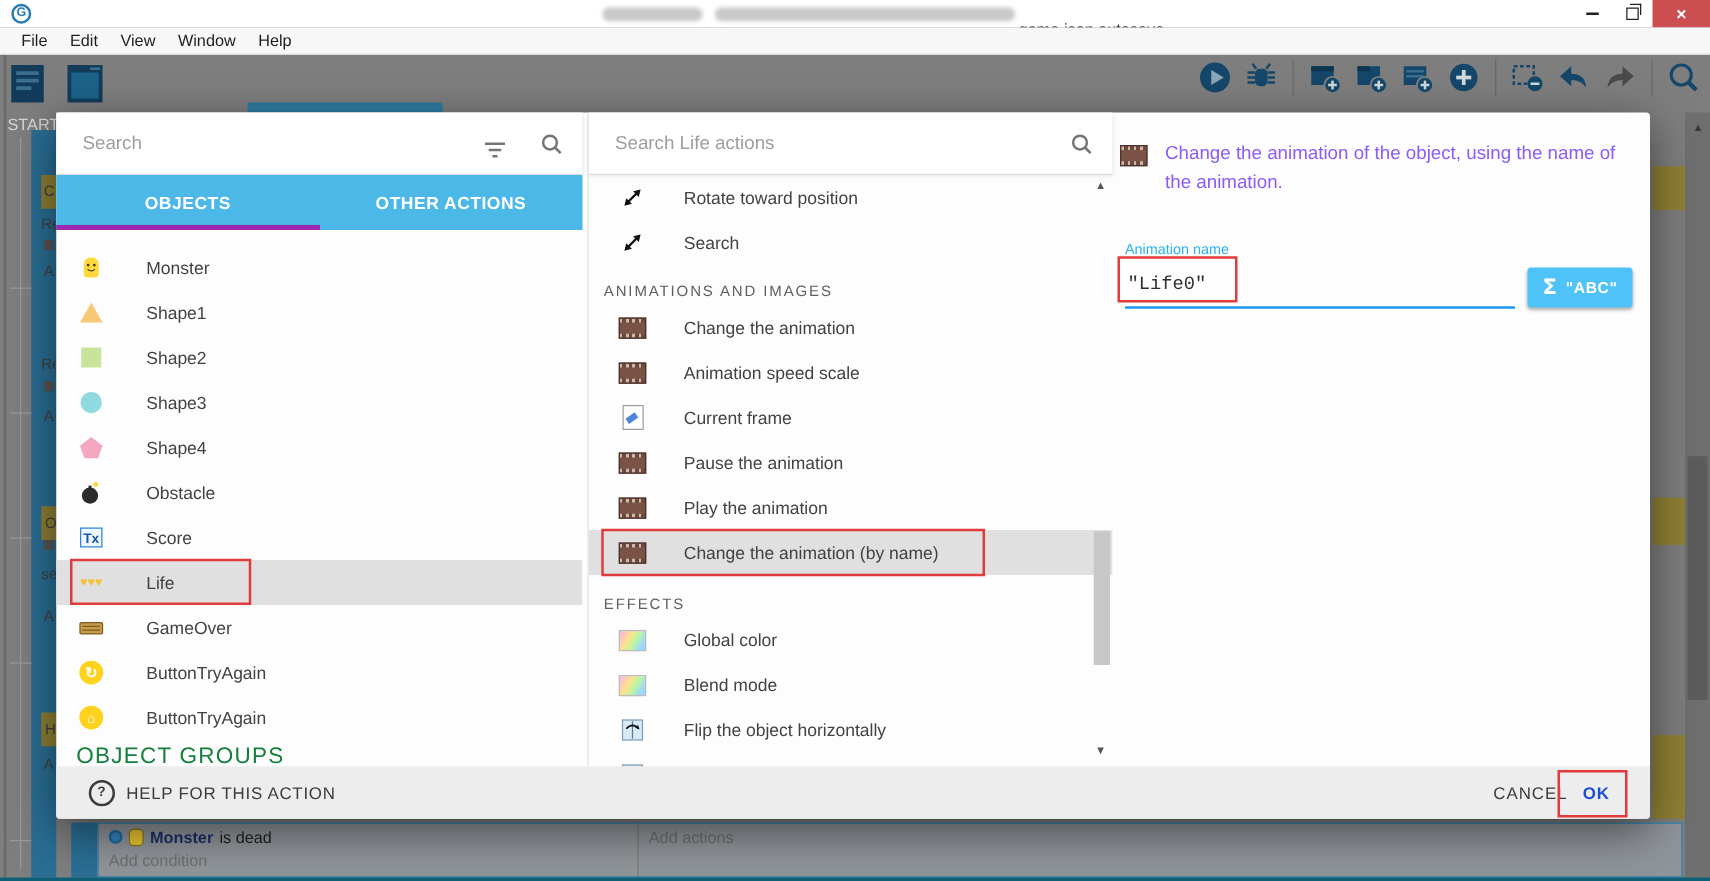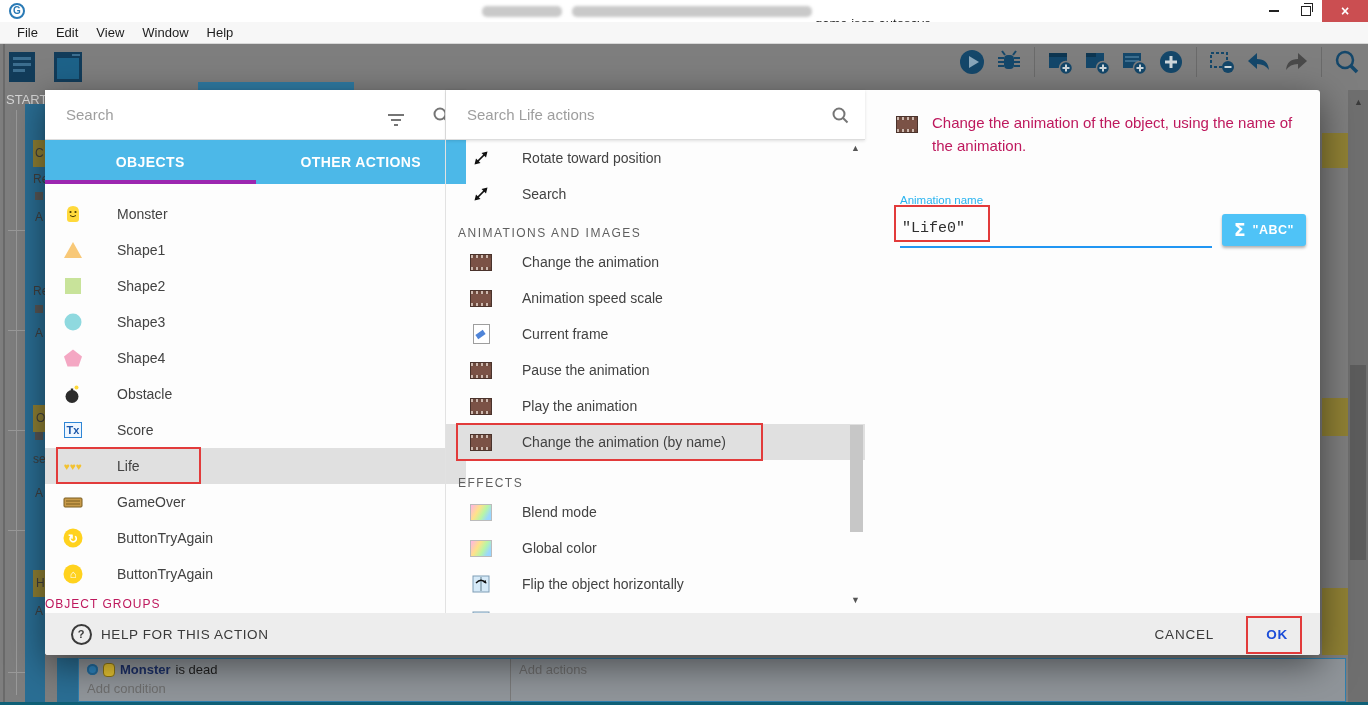--- a/index.html
+++ b/index.html
@@ -58,21 +58,21 @@
   .obj-name-strong{font-weight:bold;color:#1c2f66;}
   .ghost-text{font-size:13px;color:#6e6e6e;margin-top:4px;}
   .gear-dot{width:11px;height:11px;border-radius:50%;background:#2e86c1;box-shadow:inset 0 0 0 2px #246a9a;}
   .mini-monster{width:10px;height:12px;background:#e8c532;border-radius:4px;border:1px solid #8a7416;}
   .bottom-line{position:absolute;left:0;top:702px;width:1368px;height:3px;background:#0f6077;}
 
   
   .dialog{position:absolute;left:45px;top:90px;width:1275px;height:565px;background:#fdfdfd;border-radius:3px;
     box-shadow:0 10px 36px rgba(0,0,0,.5);z-index:20;}
   .panel-left{position:absolute;left:0;top:0;width:421px;height:523px;}
-  .panel-mid{position:absolute;left:400px;top:0;width:420px;height:523px;border-left:1px solid #e2e2e2;box-sizing:border-box;}
+  .panel-mid{position:absolute;left:425px;top:0;width:420px;height:523px;border-left:1px solid #e2e2e2;box-sizing:border-box;}
   .panel-right{position:absolute;left:841px;top:0;width:434px;height:523px;box-sizing:border-box;}
 
   .search-card{position:relative;height:49px;background:#fff;border-bottom:1px solid #ddd;
     box-shadow:0 1px 3px rgba(0,0,0,.12);display:flex;align-items:center;}
   .search-input{flex:1;border:none;outline:none;font-size:15px;color:#444;padding:0 0 0 21px;background:transparent;
     font-family:"Liberation Sans",sans-serif;}
   .search-input::placeholder{color:#9e9e9e;}
   .filter-icon{width:16px;height:2px;background:#757575;position:relative;margin-right:28px;}
   .filter-icon::before{content:'';position:absolute;left:3px;top:5px;width:10px;height:2px;background:#757575;}
   .filter-icon::after{content:'';position:absolute;left:6px;top:10px;width:4px;height:2px;background:#757575;}
@@ -81,37 +81,37 @@
   .tabs{height:44px;background:#4cb8e8;display:flex;position:relative;}
   .tab{flex:1;display:flex;align-items:center;justify-content:center;font-size:14px;font-weight:bold;
     color:#fff;letter-spacing:.4px;}
   .tab-underline{position:absolute;left:0;bottom:0;width:50%;height:4px;background:#9c27b0;}
 
   .obj-list{position:relative;height:430px;overflow:hidden;padding-top:12px;}
   .obj-row{height:36px;display:flex;align-items:center;padding-left:16px;position:relative;}
   .obj-row.sel{background:#e0e0e0;}
   .oicon{width:24px;height:24px;display:flex;align-items:center;justify-content:center;margin-right:32px;}
   .olabel{font-size:14px;color:#424242;}
-  .groups-header{height:24px;display:flex;align-items:center;font-size:12px;color:#be185d;letter-spacing:1px;}
+  .groups-header{height:24px;display:flex;align-items:center;padding-left:16px;font-size:18px;color:#15803d;letter-spacing:1px;}
   .list-dn{position:absolute;right:6px;bottom:2px;font-size:9px;color:#8a8a8a;}
 
   .action-list{position:relative;height:474px;overflow:hidden;}
   .act-row{height:36px;display:flex;align-items:center;padding-left:24px;position:relative;}
   .act-row.sel{background:#e0e0e0;}
   .aicon{width:22px;height:22px;display:flex;align-items:center;justify-content:center;margin-right:30px;}
   .alabel{font-size:14px;color:#424242;}
   .sec{height:28px;display:flex;align-items:flex-end;padding:0 0 4px 12px;font-size:12px;color:#5f5f5f;letter-spacing:1.5px;}
   .sec.tall{height:30px;}
   .mid-scroll-up{position:absolute;right:5px;top:53px;font-size:9px;color:#555;}
   .mid-scroll-dn{position:absolute;right:5px;top:505px;font-size:9px;color:#555;}
   .mid-thumb{position:absolute;right:2px;top:335px;width:13px;height:107px;background:#c7c7c7;}
 
   
   .desc-row{display:flex;padding:21px 18px 0 10px;gap:14px;}
-  .desc-text{font-size:15px;line-height:1.55;color:#be185d;}
+  .desc-text{font-size:15px;line-height:1.55;color:#8b5cf6;}
   .film-icon{width:20px;height:15px;border:1px solid #4a332c;flex:none;
     background:repeating-linear-gradient(90deg,#cdb8ae 0 2px,#6e4a3e 2px 5px) 0 0/100% 3px no-repeat,
       repeating-linear-gradient(90deg,#cdb8ae 0 2px,#6e4a3e 2px 5px) 0 100%/100% 3px no-repeat,#7b5246;}
   .film-icon.lg{margin-top:5px;}
   .frame-icon{width:15px;height:18px;background:#fff;border:1px solid #9e9e9e;position:relative;}
   .frame-icon::after{content:'';position:absolute;left:2px;top:7px;width:9px;height:5px;background:#4f84d8;transform:rotate(-35deg);}
   .rainbow-icon{width:20px;height:15px;border:1px solid #bbb;
     background:linear-gradient(120deg,#ffb3e6,#ffe28a 35%,#b9f6a5 60%,#9ad7ff 85%);}
   .hearts{font-size:10px;color:#f2c232;letter-spacing:0;}
 
@@ -123,21 +123,21 @@
     box-shadow:0 2px 3px rgba(0,0,0,.3);display:flex;align-items:center;justify-content:center;gap:7px;cursor:pointer;}
   .sigma{font-size:17px;font-weight:bold;font-family:"DejaVu Sans",sans-serif;}
   .abc{font-size:12.5px;font-weight:bold;letter-spacing:.5px;}
 
   
   .dlg-footer{position:absolute;left:0;top:523px;width:1275px;height:42px;background:#ededed;
     display:flex;align-items:center;justify-content:space-between;padding:0 26px;box-sizing:border-box;border-radius:0 0 3px 3px;}
   .help-link{display:flex;align-items:center;gap:9px;font-size:13.5px;color:#3a3a3a;letter-spacing:.6px;cursor:pointer;}
   .qmark{width:17px;height:17px;border:2px solid #3a3a3a;border-radius:50%;font-size:11px;font-weight:bold;
     display:flex;align-items:center;justify-content:center;color:#3a3a3a;}
-  .footer-btns{display:flex;gap:40px;}
+  .footer-btns{display:flex;}
   .btn-flat{border:none;background:transparent;font-size:13.5px;letter-spacing:.8px;cursor:pointer;
     font-family:"Liberation Sans",sans-serif;}
   .btn-cancel{color:#3a3a3a;}
   .btn-ok{color:#1d4ed8;font-weight:bold;position:relative;}
   .ok-wrap{position:relative;display:inline-flex;}
 
   
   .red-frame{position:absolute;border:2px solid #e23b3b;pointer-events:none;z-index:30;}
   .life-frame{left:11px;top:-1px;width:141px;height:33px;}
   .byname-frame{left:10px;top:-1px;width:303px;height:34px;}
@@ -491,27 +491,27 @@
           <span class="aicon">
               <span class="film-icon"></span>
             </span>
           <span class="alabel">Change the animation (by name)</span>
         </div>
         <div class="sec tall">EFFECTS</div>
         <div class="act-row">
           <span class="aicon">
               <span class="rainbow-icon"></span>
             </span>
+          <span class="alabel">Global color</span>
+        </div>
+        <div class="act-row">
+          <span class="aicon">
+              <span class="rainbow-icon"></span>
+            </span>
           <span class="alabel">Blend mode</span>
-        </div>
-        <div class="act-row">
-          <span class="aicon">
-              <span class="rainbow-icon"></span>
-            </span>
-          <span class="alabel">Global color</span>
         </div>
         <div class="act-row">
           <span class="aicon">
               <svg width="18" height="18">
                 <rect x="1" y="1" width="16" height="16" fill="#d6eaf8" stroke="#7f9db5"></rect>
                 <line x1="9" y1="2" x2="9" y2="16" stroke="#607d8b"></line>
                 <path d="M4 8 Q9 2.5 14 8" fill="none" stroke="#111" stroke-width="1.3"></path>
                 <polygon points="14.5,8.5 11,7 13.5,5" fill="#111"></polygon>
               </svg>
             </span>

